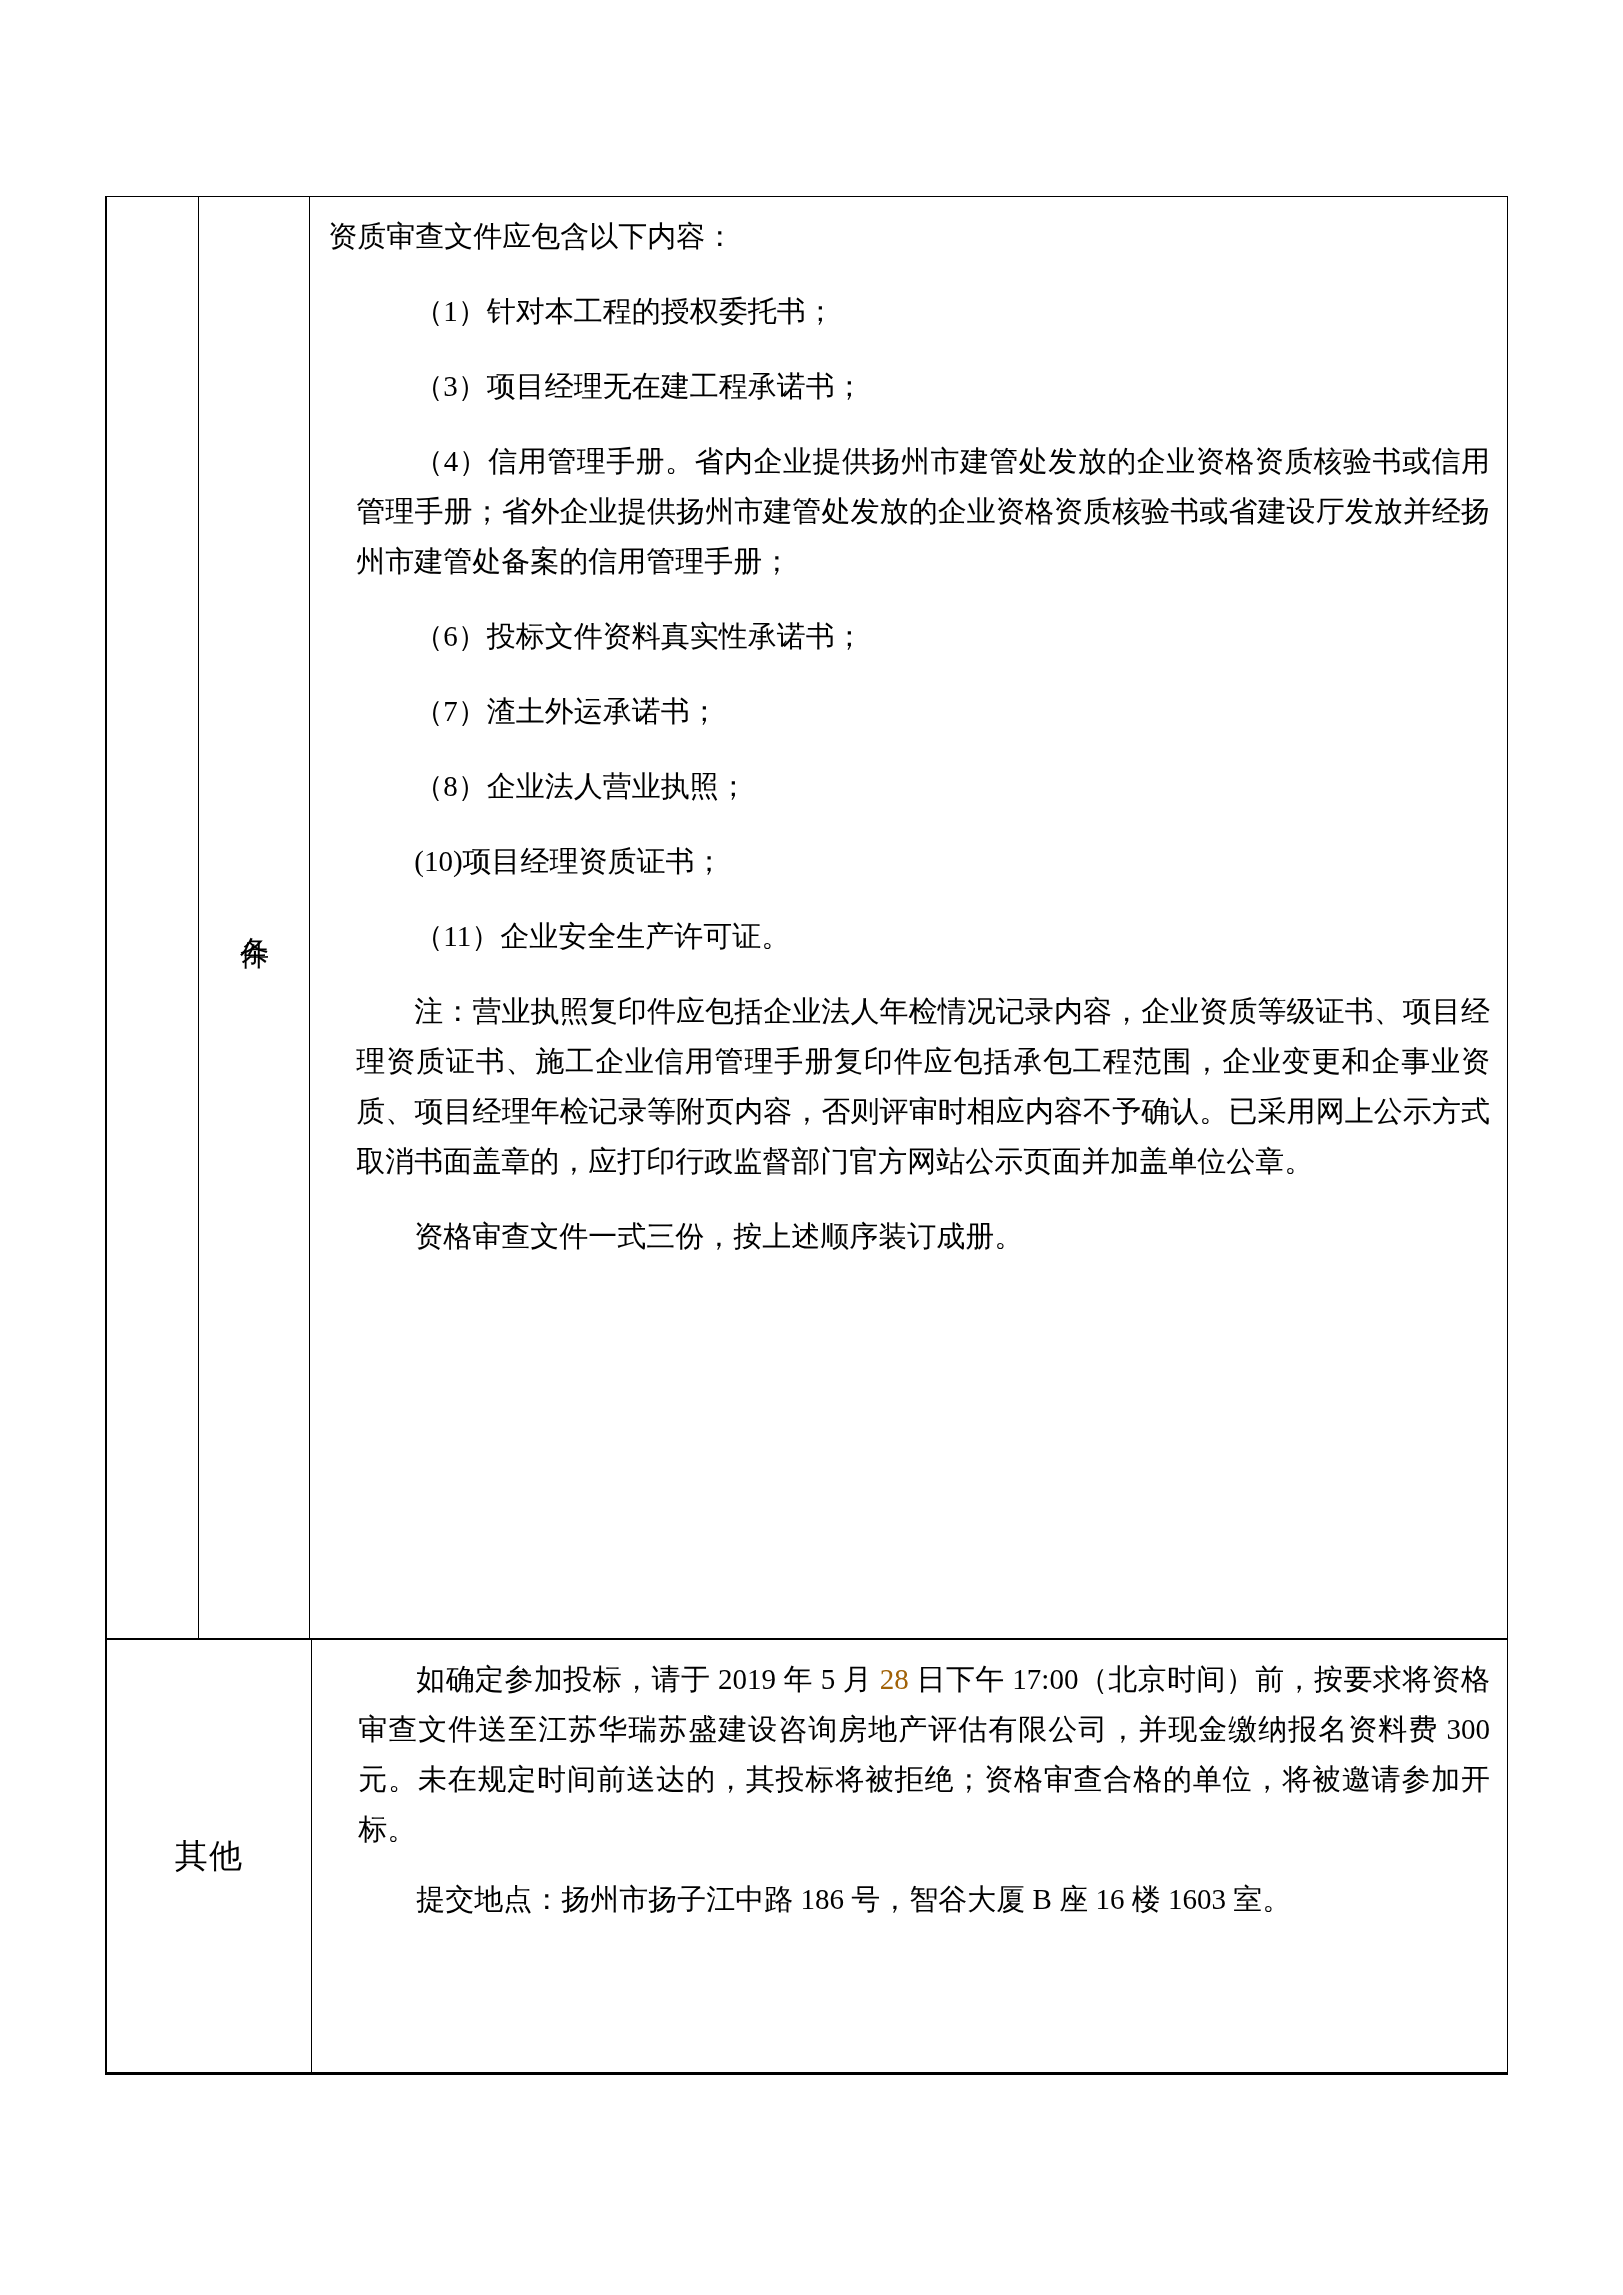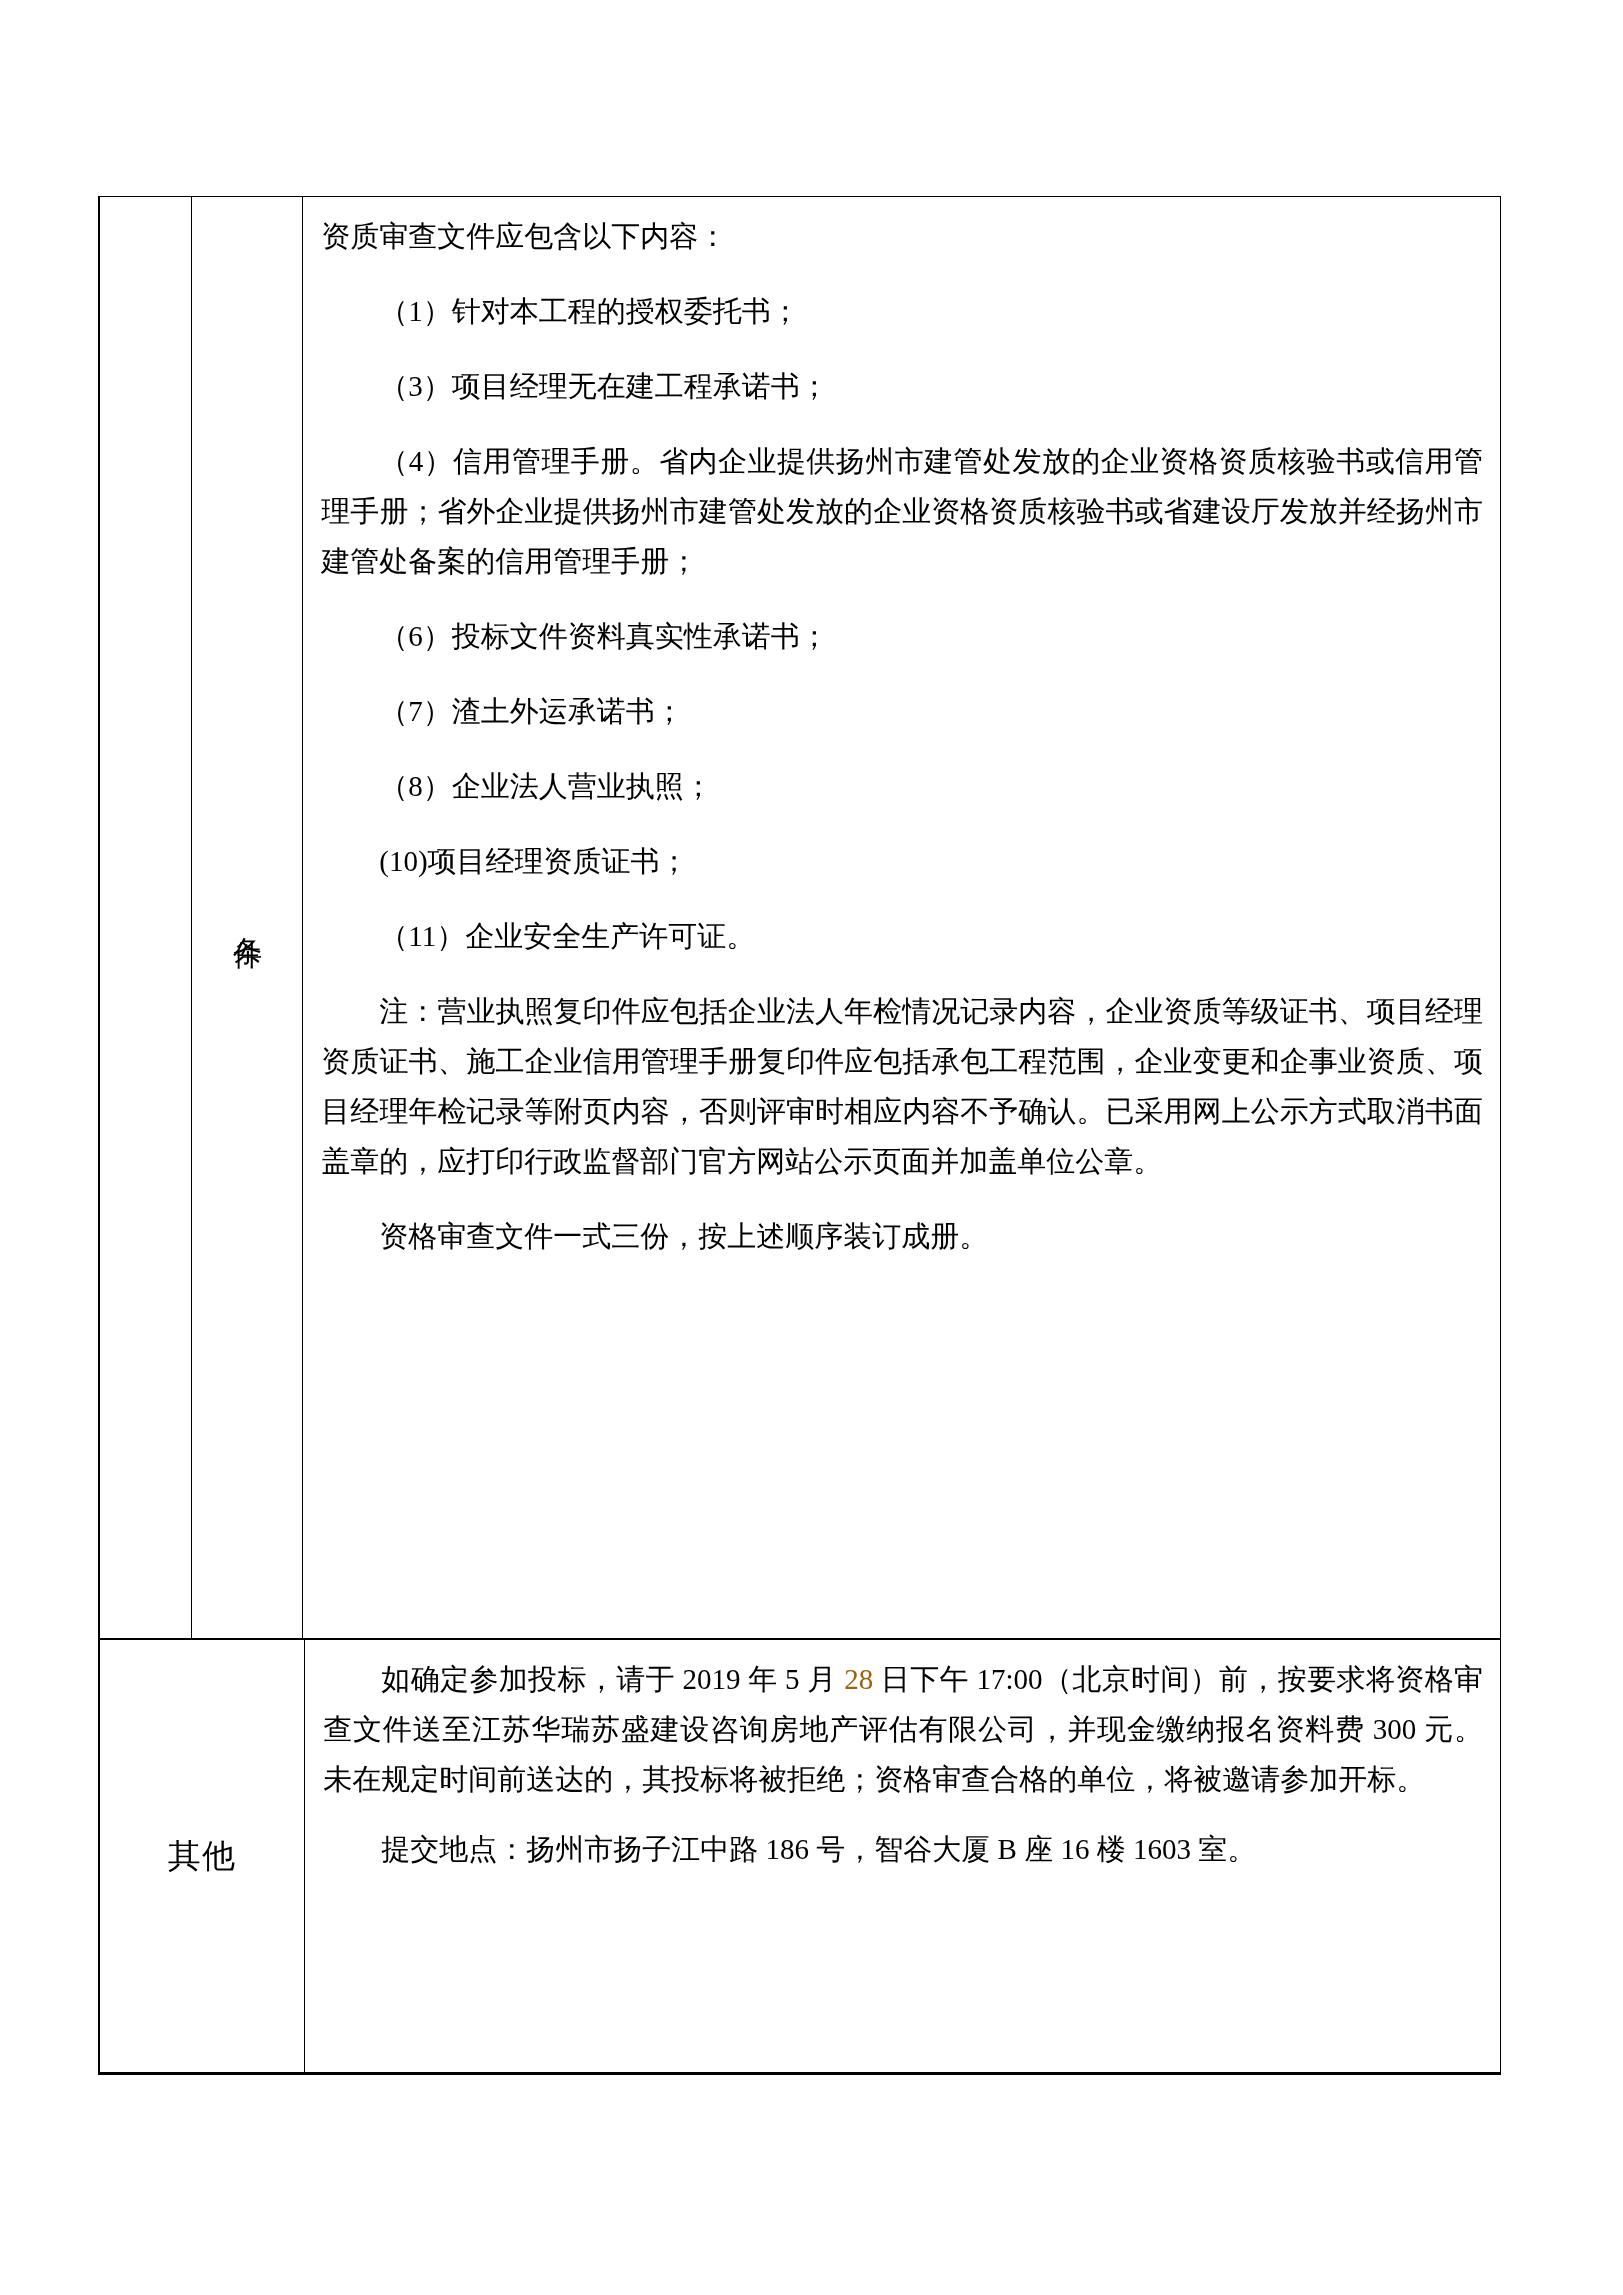--- a/index.html
+++ b/index.html
@@ -4,21 +4,21 @@
 <style>
   html,body{margin:0;padding:0;background:#ffffff;}
   .page{
     position:relative;
     width:1623px;height:2295px;
     background:#ffffff;
     font-family:"Liberation Serif","DejaVu Serif",serif;
     color:#000000;
   }
   .doc-table{
-    position:absolute;left:98px;top:196px;
+    position:absolute;left:105px;top:196px;
     width:1403px;height:1879px;
     box-sizing:border-box;
     border-top:1.3px solid #000;
     border-left:2px solid #000;
     border-right:1.3px solid #000;
     border-bottom:3.3px solid #000;
     display:flex;flex-direction:column;
   }
   .row{display:flex;box-sizing:border-box;}
   .row-condition{height:1443px;border-bottom:2.6px solid #000;}
@@ -32,21 +32,21 @@
     writing-mode:vertical-rl;text-orientation:upright;
     font-size:29px;letter-spacing:3.9px;line-height:1.1;
   }
   .h-label{font-size:33px;letter-spacing:1.3px;}
   p{
     margin:0 0 25px 0;
     font-size:29px;line-height:50px;
     text-align:justify;
   }
   .row-other p{margin-bottom:19.6px;}
-  .indent{text-indent:58px;}
+  .indent{text-indent:58px;margin-left:28px;}
   .b{font-weight:normal;}
   .red{color:#a16207;}
   .last{margin-bottom:0;}
 </style>
 </head>
 <body>
 
 <div class="page">
   <div class="doc-table">
 

